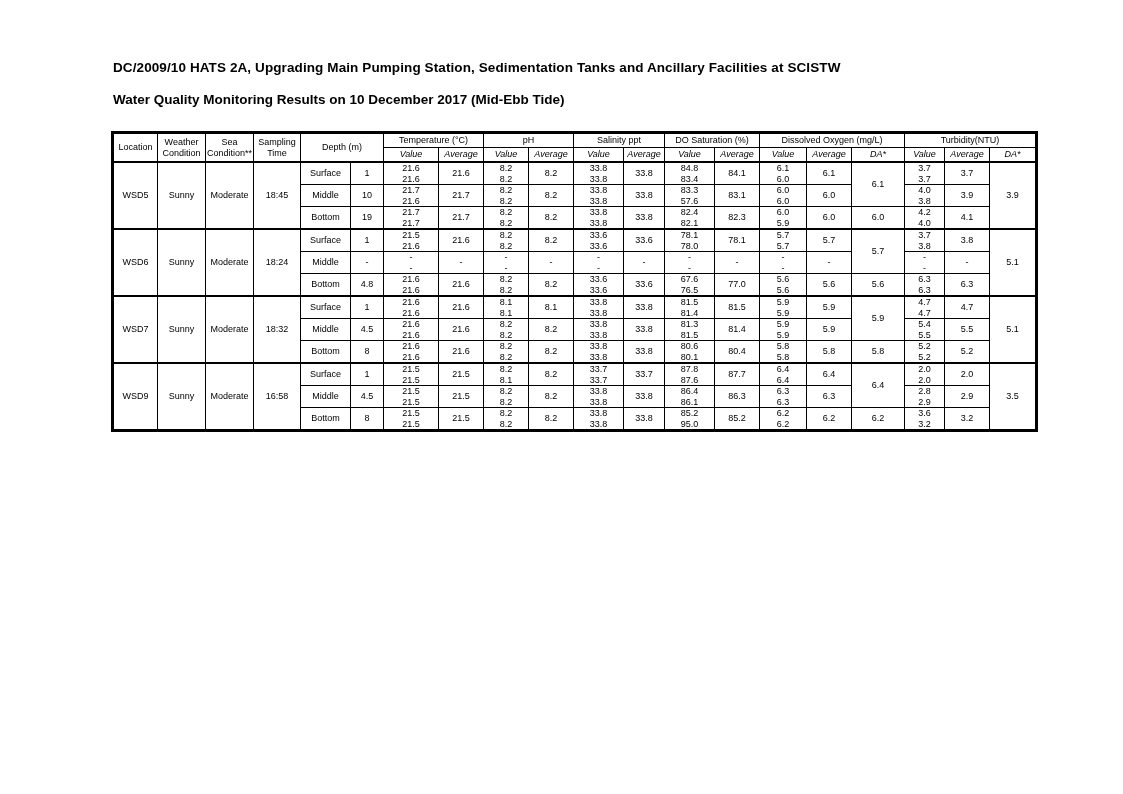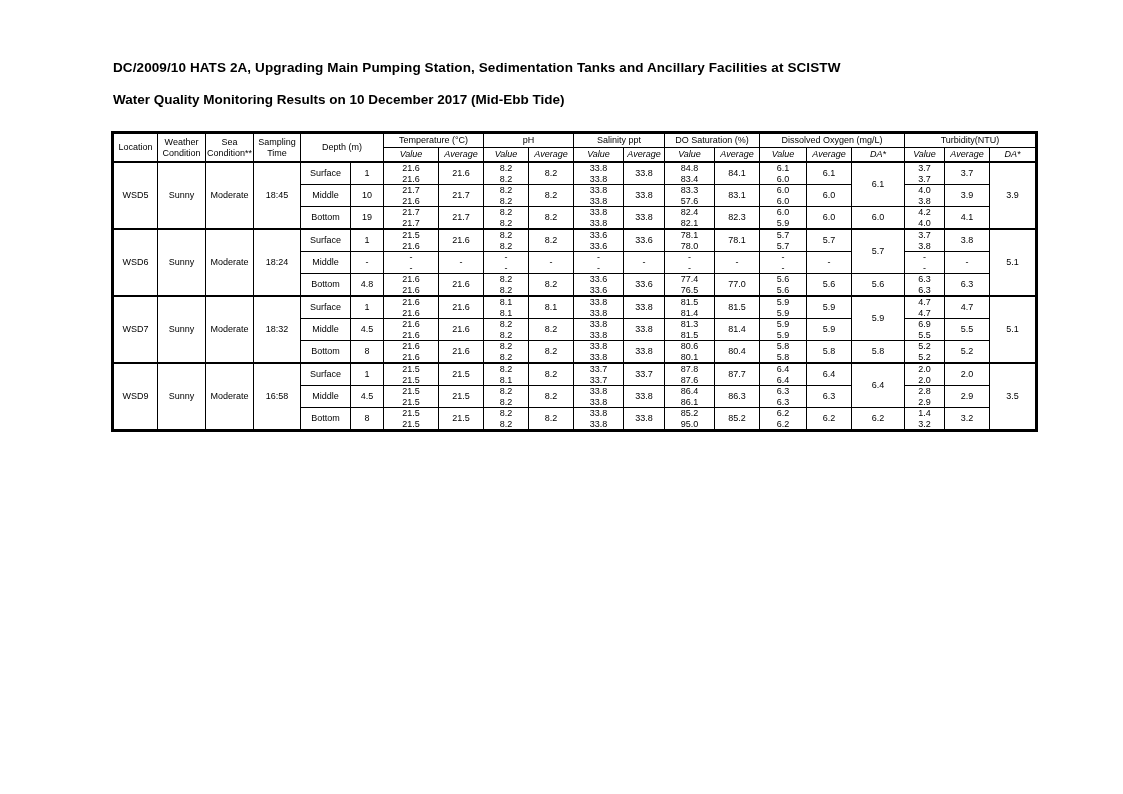--- a/index.html
+++ b/index.html
@@ -286,21 +286,21 @@
             <div>8.2</div>
             <div>8.2</div>
           </td>
         <td>8.2</td>
         <td class="two">
             <div>33.6</div>
             <div>33.6</div>
           </td>
         <td>33.6</td>
         <td class="two">
-            <div>77.4</div>
+            <div>67.6</div>
             <div>76.5</div>
           </td>
         <td>77.0</td>
         <td class="two">
             <div>5.6</div>
             <div>5.6</div>
           </td>
         <td>5.6</td>
         <td>5.6</td>
         <td class="two">
@@ -372,21 +372,21 @@
             <div>81.3</div>
             <div>81.5</div>
           </td>
         <td>81.4</td>
         <td class="two">
             <div>5.9</div>
             <div>5.9</div>
           </td>
         <td>5.9</td>
         <td class="two">
-            <div>6.9</div>
+            <div>5.4</div>
             <div>5.5</div>
           </td>
         <td>5.5</td>
       </tr>
       <tr>
         <td>Bottom</td>
         <td>8</td>
         <td class="two">
             <div>21.6</div>
             <div>21.6</div>
@@ -517,21 +517,21 @@
             <div>95.0</div>
           </td>
         <td>85.2</td>
         <td class="two">
             <div>6.2</div>
             <div>6.2</div>
           </td>
         <td>6.2</td>
         <td>6.2</td>
         <td class="two">
-            <div>1.4</div>
+            <div>3.6</div>
             <div>3.2</div>
           </td>
         <td>3.2</td>
       </tr>
     </tbody>
   </table>
 
   <div class="remarks">
     <span>Remarks:</span>
   </div>

